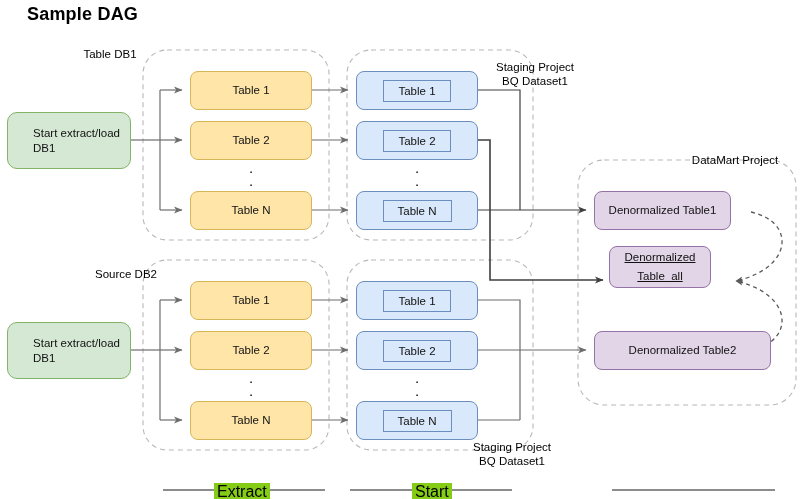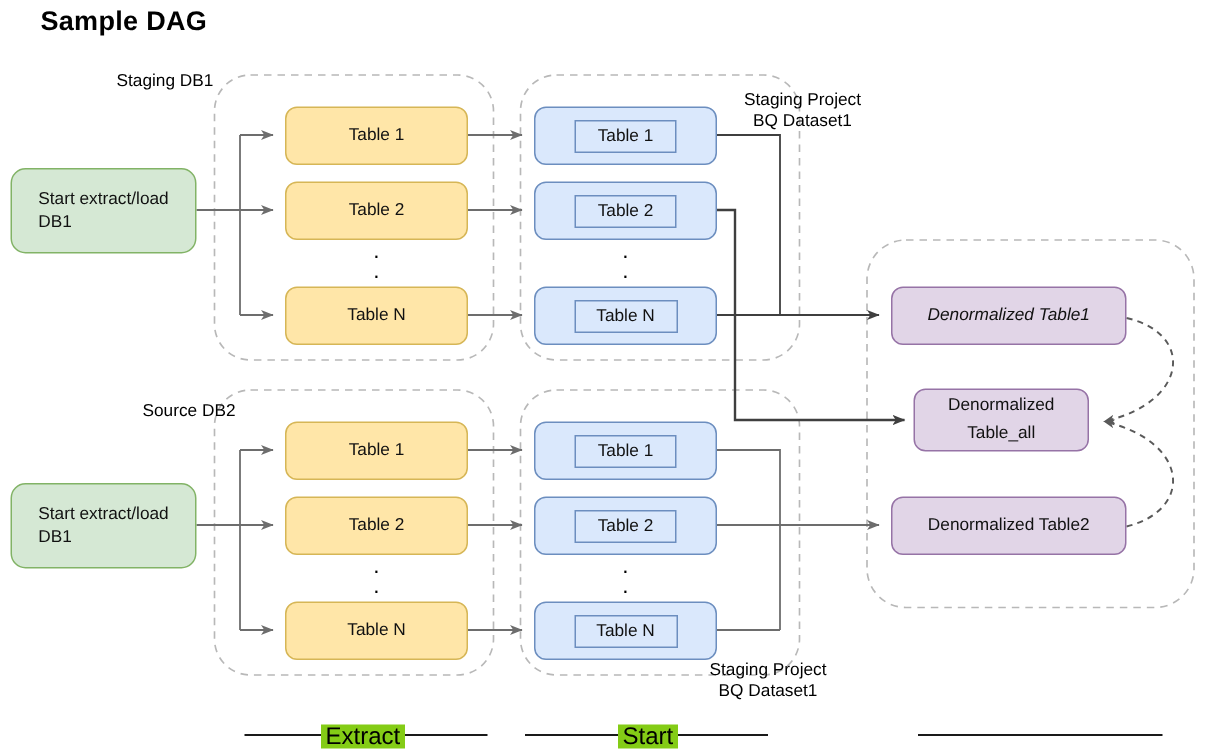--- a/index.html
+++ b/index.html
@@ -27,21 +27,21 @@
 
   .node{
     position:absolute;box-sizing:border-box;
     display:flex;align-items:center;justify-content:center;
     font-size:11.5px;line-height:15px;
     border-radius:8px;text-align:center;
   }
   .node.src{
     background:#d5e8d4;border:1.2px solid #82b366;
     border-radius:10px;
-    justify-content:center;text-align:left;
+    justify-content:flex-end;text-align:left;
     padding:0 10px;
   }
   .node.tbl{
     background:#ffe6a8;border:1.2px solid #d6b656;
   }
   .node.load{
     background:#dae8fc;border:1.2px solid #6c8ebf;
   }
   .node.load .inner{
     border:1px solid #6c8ebf;
@@ -154,34 +154,35 @@
 
     <g stroke="#1a1a1a" stroke-width="1.2">
       <line x1="163" y1="490" x2="325" y2="490"></line>
       <line x1="350" y1="490" x2="512" y2="490"></line>
       <line x1="612" y1="490" x2="775" y2="490"></line>
     </g>
   </svg>
 
   <div class="title">Sample DAG</div>
 
-  <div class="grp-label" style="left:55px;top:47px;width:110px;">Staging DB1</div>
+  <div class="grp-label" style="left:55px;top:47px;width:110px;">Table DB1</div>
   <div class="grp-label" style="left:71px;top:267px;width:110px;">Source DB2</div>
 
   <div class="grp-label" style="left:470px;top:60px;width:130px;text-align:center;">
     <div>Staging Project</div>
     <div>BQ Dataset1</div>
   </div>
 
   <div class="grp-label" style="left:422px;top:440px;width:180px;text-align:center;">
     <div>Staging Project</div>
     <div>BQ Dataset1</div>
   </div>
 
   <div class="grp-label" style="left:660px;top:153px;width:150px;text-align:center;">
+    <div>DataMart Project</div>
   </div>
 
   <div class="node src" style="left:7px;top:112px;width:124px;height:57px;">
     <div>
       <div>Start extract/load</div>
       <div>DB1</div>
     </div>
   </div>
   <div class="node src" style="left:7px;top:322px;width:124px;height:57px;">
     <div>
@@ -227,26 +228,26 @@
     <span class="inner">Table 2</span>
   </div>
   <div class="node load" style="left:356px;top:401px;width:122px;height:39px;">
     <span class="inner">Table N</span>
   </div>
   <div class="dots" style="left:407px;top:371px;">
     <span>.</span>
     <span>.</span>
   </div>
 
-  <div class="node mart" style="left:594px;top:191px;width:157px;height:39px;font-style:italic;">Denormalized Table1</div>
-
-  <div class="node mart two-line" style="left:609px;top:259px;width:117px;height:42px;">
+  <div class="node mart" style="left:594px;top:191px;width:137px;height:39px;">Denormalized Table1</div>
+
+  <div class="node mart two-line" style="left:609px;top:246px;width:102px;height:42px;text-decoration:underline;">
     <span class="l1">Denormalized</span>
     <span>Table_all</span>
   </div>
 
-  <div class="node mart" style="left:594px;top:331px;width:157px;height:39px;">Denormalized Table2</div>
+  <div class="node mart" style="left:594px;top:331px;width:177px;height:39px;">Denormalized Table2</div>
 
   <div class="phase" style="left:214px;top:483px;">Extract</div>
   <div class="phase" style="left:412px;top:483px;">Start</div>
   <div class="phase" style="left:666px;top:483px;margin-top:16px;">Transform</div>
 
 </div>
 
 </body></html>

